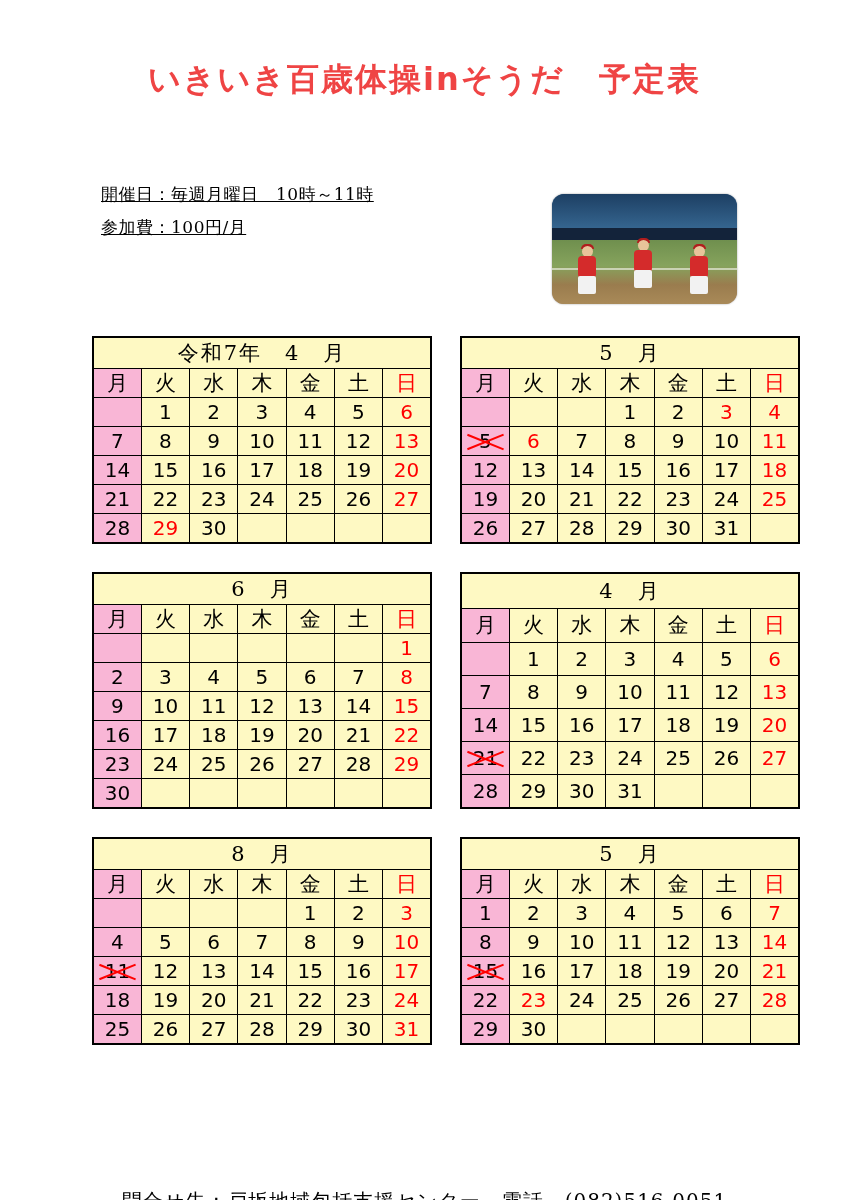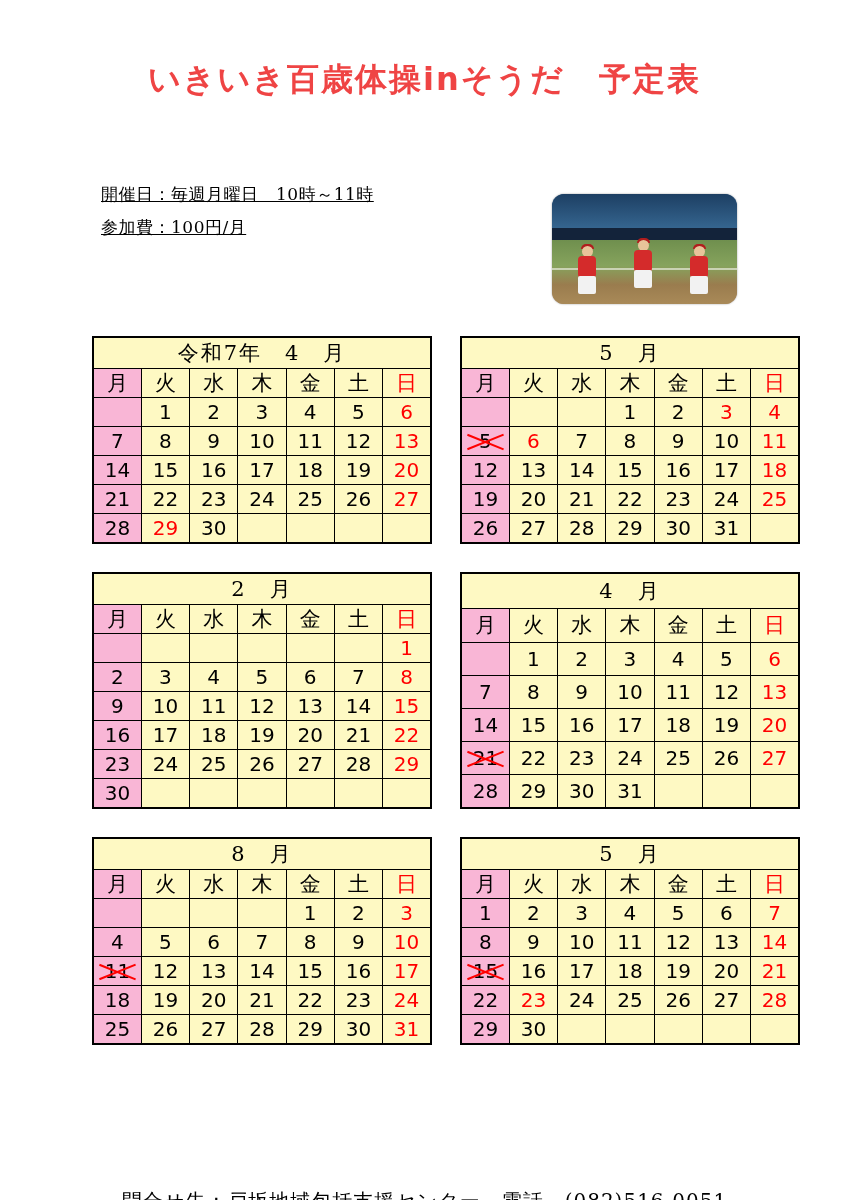--- a/index.html
+++ b/index.html
@@ -339,21 +339,21 @@
               <td class="">31</td>
               <td class="sun"></td>
             </tr>
           </tbody>
         </table>
       </div>
       <div class="cal-row">
         <table class="cal left">
           <tbody>
             <tr>
-              <td class="cal-title" colspan="7">2　月</td>
+              <td class="cal-title" colspan="7">6　月</td>
             </tr>
             <tr>
               <td class="hdr mon">月</td>
               <td class="hdr">火</td>
               <td class="hdr">水</td>
               <td class="hdr">木</td>
               <td class="hdr">金</td>
               <td class="hdr">土</td>
               <td class="hdr sun">日</td>
             </tr>

